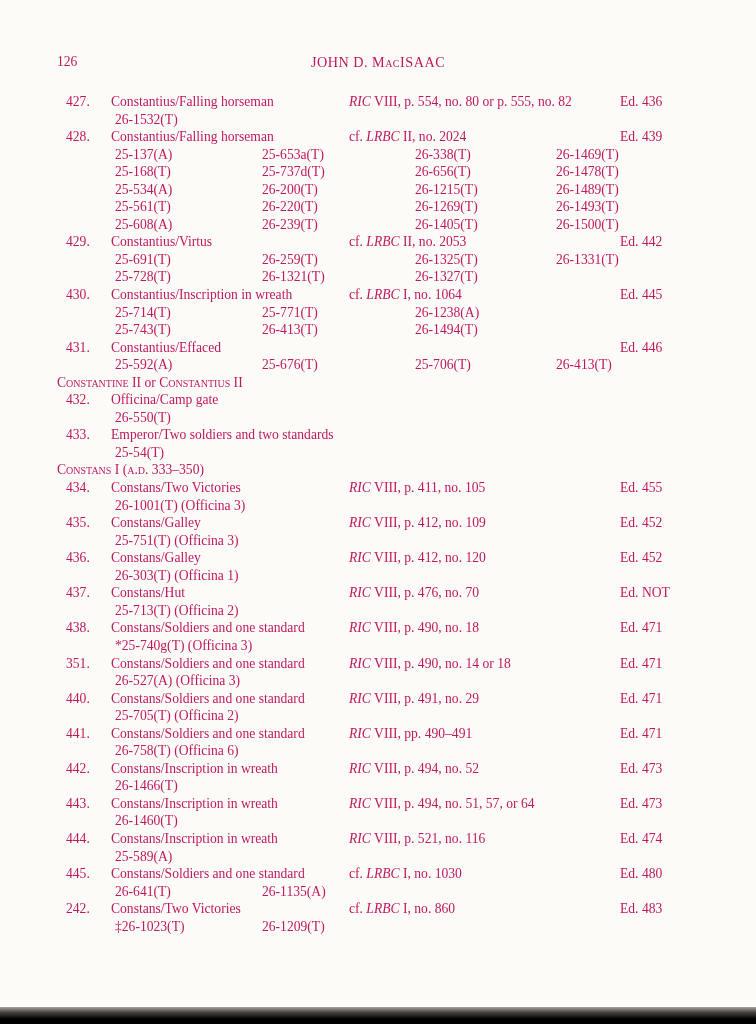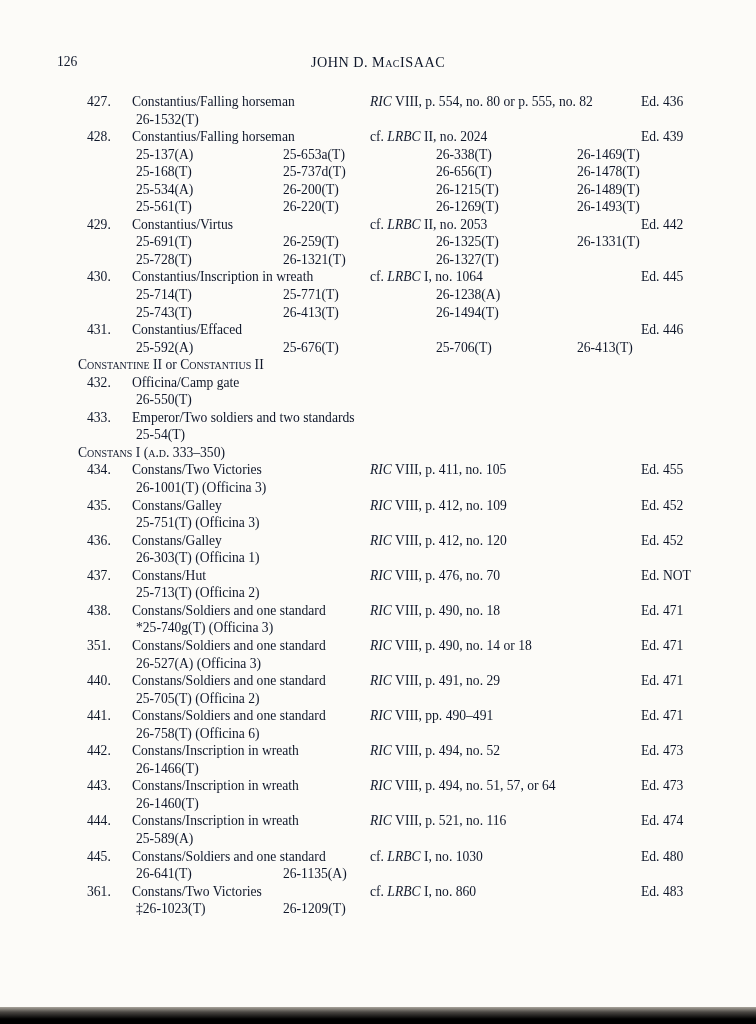--- a/index.html
+++ b/index.html
@@ -3,33 +3,33 @@
 <meta charset="utf-8">
 <style>
   * { margin: 0; padding: 0; box-sizing: border-box; }
   html, body { background: #d8d8d8; }
   .page {
     position: relative;
     width: 756px;
     height: 1024px;
     margin: 0 auto;
     background: #fcfbf8;
-    color: #0f172a;
+    color: #be185d;
     font-family: "Liberation Serif", "DejaVu Serif", serif;
     font-size: 13.6px;
     overflow: hidden;
   }
   .header { position: absolute; top: 54px; left: 0; width: 100%; height: 18px; }
   .page-num { position: absolute; left: 57px; top: 0; }
   .author {
     position: absolute; left: 0; top: 0; width: 100%;
     text-align: center; font-variant: small-caps; letter-spacing: 0.5px;
     font-size: 14.2px;
   }
-  .body { position: absolute; top: 93px; left: 0; width: 100%; padding-left: 21px; }
+  .body { position: absolute; top: 93px; left: 0; width: 100%; }
   .line { position: relative; height: 17.55px; line-height: 17.55px; white-space: nowrap; }
   .num  { position: absolute; left: 66px; }
   .desc { position: absolute; left: 111px; }
   .ref  { position: absolute; left: 349px; text-align: right; }
   .ref i { font-style: italic; }
   .ed   { position: absolute; left: 620px; }
   .spec { position: absolute; }
   .spec.c0 { left: 115px; }
   .spec.c1 { left: 262px; }
   .spec.c2 { left: 415px; }
@@ -84,20 +84,26 @@
         <span class="spec c2">26-1215(T)</span>
         <span class="spec c3">26-1489(T)</span>
       </div>
       <div class="line">
         <span class="spec c0">25-561(T)</span>
         <span class="spec c1">26-220(T)</span>
         <span class="spec c2">26-1269(T)</span>
         <span class="spec c3">26-1493(T)</span>
       </div>
       <div class="line">
+        <span class="spec c0">25-608(A)</span>
+        <span class="spec c1">26-239(T)</span>
+        <span class="spec c2">26-1405(T)</span>
+        <span class="spec c3">26-1500(T)</span>
+      </div>
+      <div class="line">
         <span class="num">429.</span>
         <span class="desc">Constantius/Virtus</span>
         <span class="ref">cf. <i>LRBC</i> II, no. 2053</span>
         <span class="ed">Ed. 442</span>
       </div>
       <div class="line">
         <span class="spec c0">25-691(T)</span>
         <span class="spec c1">26-259(T)</span>
         <span class="spec c2">26-1325(T)</span>
         <span class="spec c3">26-1331(T)</span>
@@ -257,21 +263,21 @@
         <span class="num">445.</span>
         <span class="desc">Constans/Soldiers and one standard</span>
         <span class="ref">cf. <i>LRBC</i> I, no. 1030</span>
         <span class="ed">Ed. 480</span>
       </div>
       <div class="line">
         <span class="spec c0">26-641(T)</span>
         <span class="spec c1">26-1135(A)</span>
       </div>
       <div class="line">
-        <span class="num">361.</span>
+        <span class="num">242.</span>
         <span class="desc">Constans/Two Victories</span>
         <span class="ref">cf. <i>LRBC</i> I, no. 860</span>
         <span class="ed">Ed. 483</span>
       </div>
       <div class="line">
         <span class="spec c0">‡26-1023(T)</span>
         <span class="spec c1">26-1209(T)</span>
       </div>
     </div>
   <div class="scan-bar"></div>

